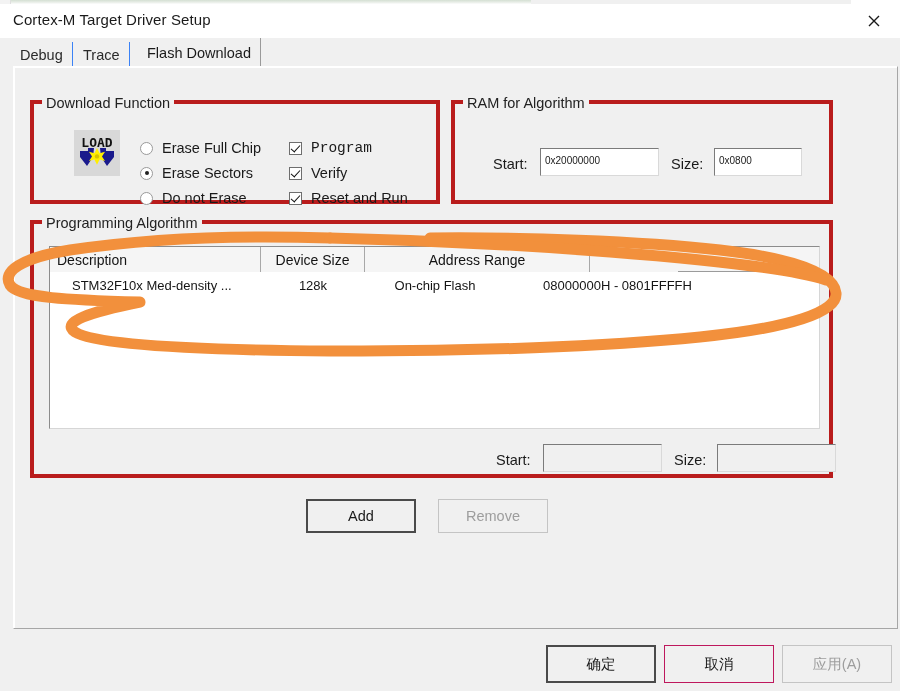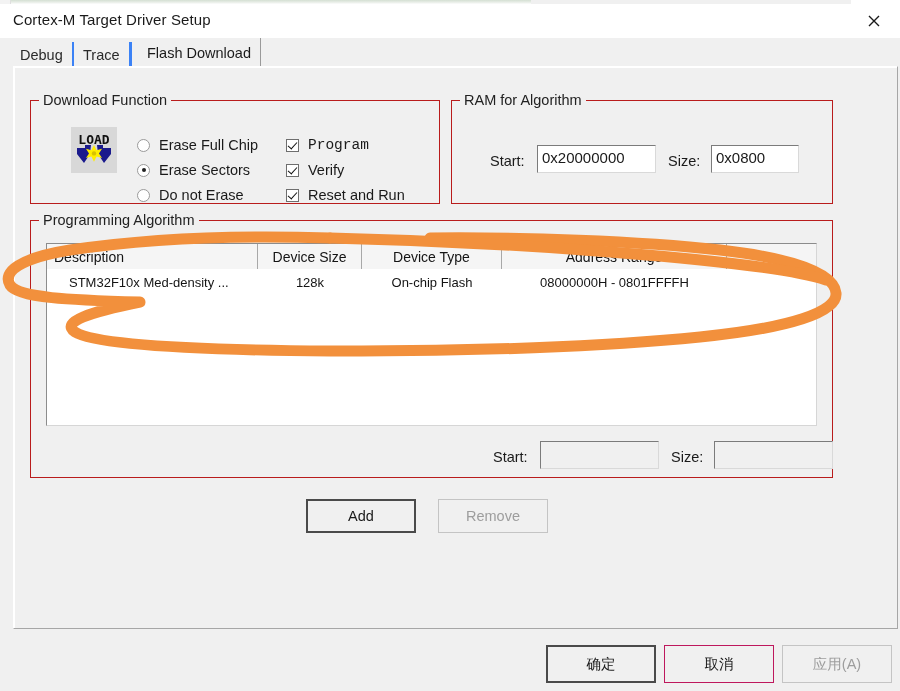--- a/index.html
+++ b/index.html
@@ -80,21 +80,21 @@
     background: #f0f0f0;
   }
   .tab {
     position: absolute;
     top: 4px;
     height: 24px;
     padding: 2px 9px 0 9px;
     font-size: 14.5px;
     color: #2b2b2b;
     background: #f0f0f0;
-    border-right: 3px solid #3b82f6;
+    border-right: 1px solid #3b82f6;
     display: flex; align-items: center;
     cursor: pointer;
     white-space: nowrap;
   }
   .tab.active {
     top: 0;
     height: 28px;
     font-weight: 400;
     background: #f0f0f0;
     border-right: 1px solid #9a9a9a;
@@ -110,21 +110,21 @@
     border-top: 1px solid #ffffff;
     border-left: 1px solid #ffffff;
     border-right: 1px solid #a6a6a6;
     border-bottom: 1px solid #a6a6a6;
     box-shadow: 1px 1px 0 #ffffff inset;
   }
 
   
   .group {
     position: absolute;
-    border: 1px solid #b91c1c;
+    border: 4px solid #b91c1c;
     background: transparent;
   }
   .group > .legend {
     position: absolute;
     top: -9px; left: 8px;
     padding: 0 4px;
     background: #f0f0f0;
     font-size: 14.5px;
     color: #222;
     white-space: nowrap;
@@ -195,21 +195,21 @@
     color: #1a1a1a;
     white-space: nowrap;
   }
   .textbox {
     position: absolute;
     background: #ffffff;
     border-top: 1px solid #7b7b7b;
     border-left: 1px solid #7b7b7b;
     border-right: 1px solid #d9d9d9;
     border-bottom: 1px solid #d9d9d9;
-    font-size: 15px;
+    font-size: 10px;
     color: #1a1a1a;
     padding: 2px 4px;
     line-height: 20px;
     white-space: nowrap;
     overflow: hidden;
     cursor: text;
   }
   .textbox.disabled {
     background: #f0f0f0;
     color: #8a8a8a;
@@ -410,21 +410,20 @@
         <div class="textbox" style="left:259px; top:44px; width:88px; height:28px;">0x0800</div>
       </div>
 
       <div class="group" id="grp-algo">
         <div class="legend">Programming Algorithm</div>
 
         <div class="listview">
           <div class="lv-head">
             <div class="lv-th c0">Description</div>
             <div class="lv-th c1">Device Size</div>
-            <div class="lv-th c2">Device Type</div>
             <div class="lv-th c3">Address Range</div>
             <div class="lv-th c4"></div>
           </div>
           <div class="lv-row">
             <div class="lv-td c0">STM32F10x Med-density ...</div>
             <div class="lv-td c1">128k</div>
             <div class="lv-td c2">On-chip Flash</div>
             <div class="lv-td c3">08000000H - 0801FFFFH</div>
             <div class="lv-td c4"></div>
           </div>

